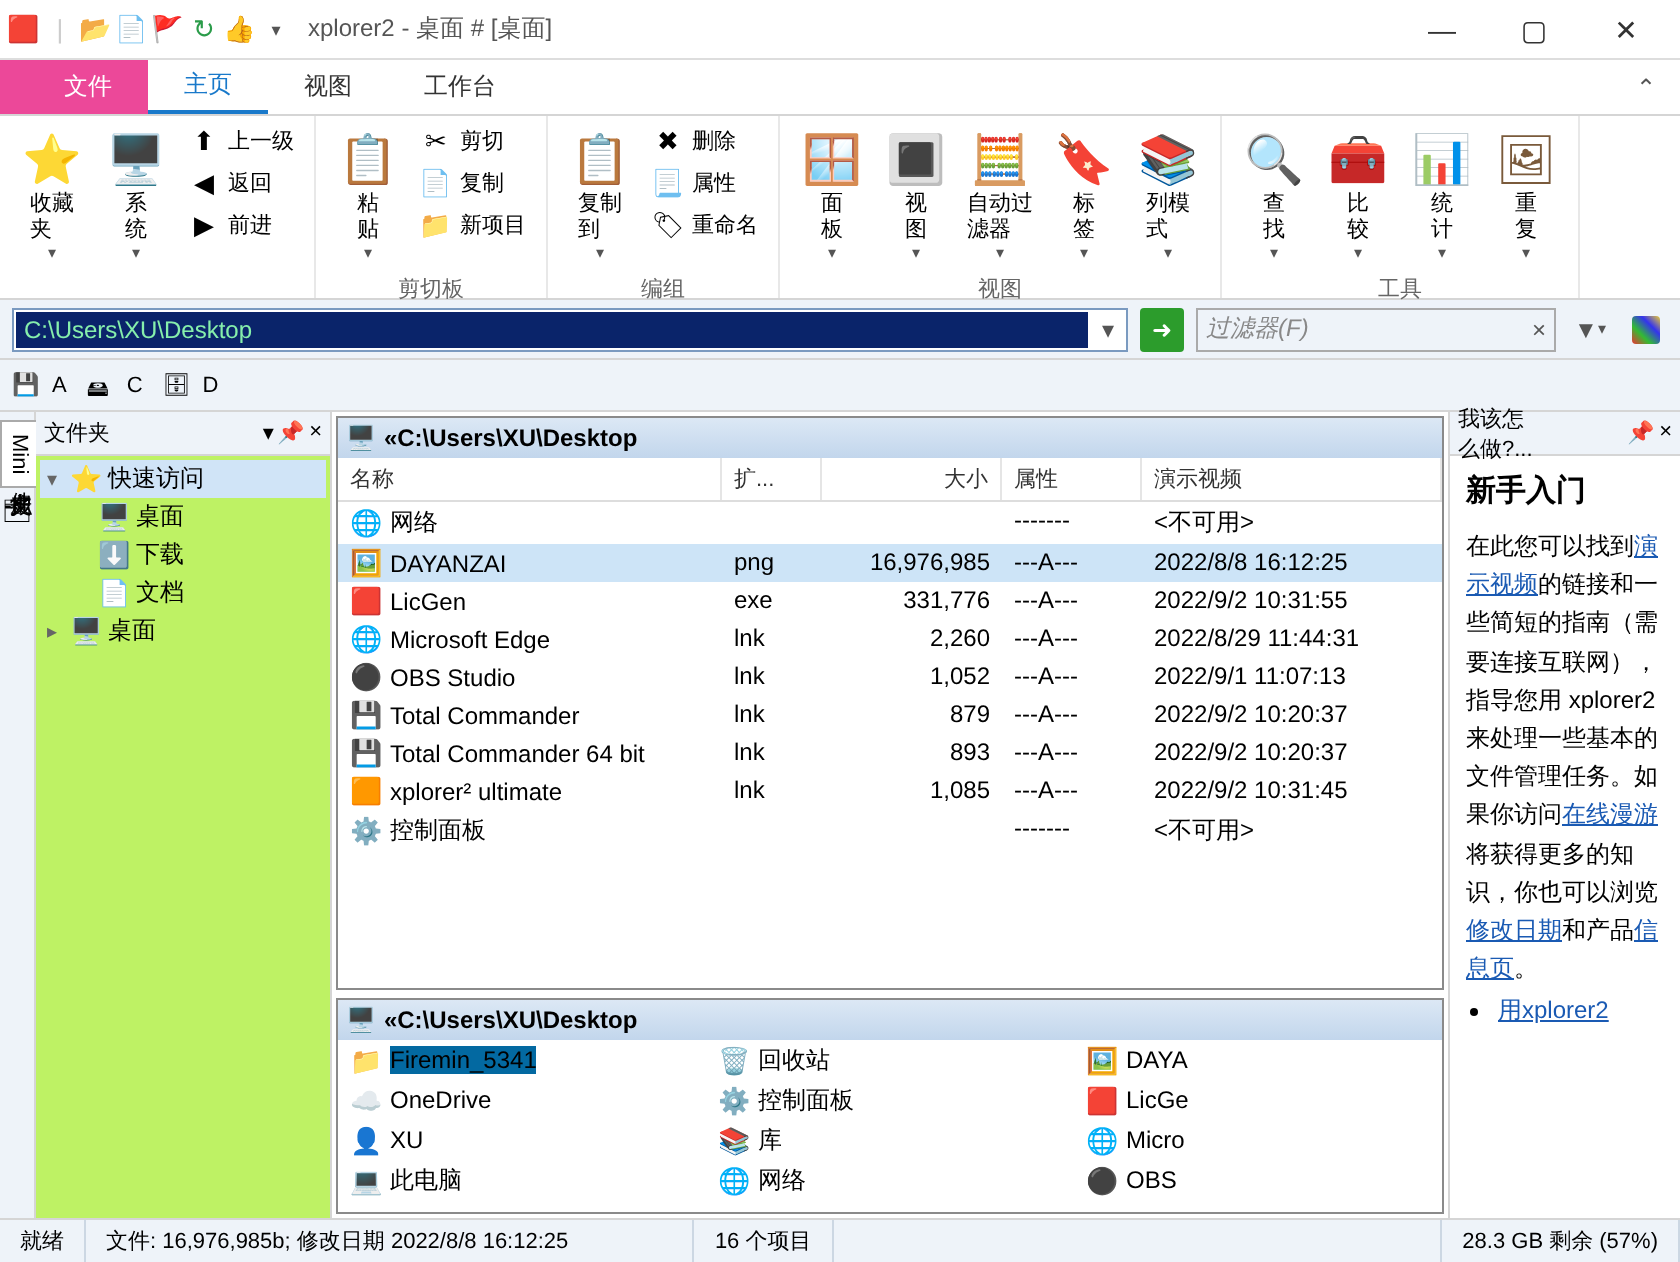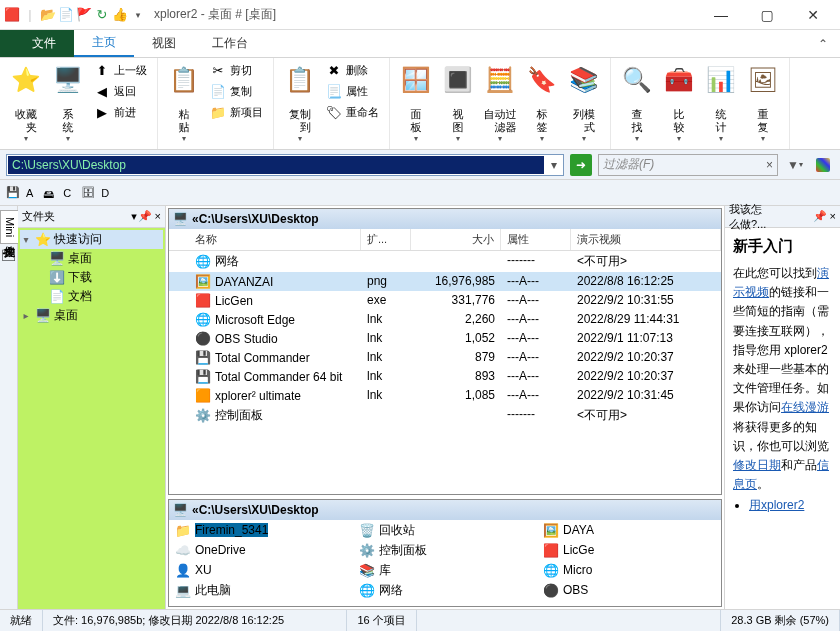--- a/index.html
+++ b/index.html
@@ -6,31 +6,31 @@
 body { font-family: "Microsoft YaHei", "Segoe UI", sans-serif; font-size: 12px; color: #000; background: #fff; width: 840px; height: 631px; overflow: hidden; display: flex; flex-direction: column; }
 .titlebar { height: 30px; display: flex; align-items: center; padding: 0 4px; background: #fff; border-bottom: 1px solid #ddd; }
 .titlebar .qat { display: flex; gap: 2px; align-items: center; }
 .titlebar .qat span { width: 16px; height: 16px; display: inline-flex; align-items: center; justify-content: center; font-size: 13px; }
 .titlebar .title { margin-left: 8px; color: #555; flex: 1; }
 .titlebar .wincontrols { display: flex; }
 .titlebar .wincontrols div { width: 46px; height: 30px; display: flex; align-items: center; justify-content: center; font-size: 14px; color: #333; }
 
 .ribbon-tabs { height: 28px; display: flex; align-items: stretch; background: #fff; border-bottom: 1px solid #d5d5d5; }
 .rtab { padding: 0 18px; display: flex; align-items: center; color: #333; cursor: pointer; }
-.rtab.file { background: #14532d; color: #fff; padding-left: 32px; }
+.rtab.file { background: #ec4899; color: #fff; padding-left: 32px; }
 .rtab.active { border-bottom: 2px solid #1979ca; color: #1979ca; }
 .ribbon-tabs .collapse { margin-left: auto; padding: 0 12px; display: flex; align-items: center; color: #555; }
 
 .ribbon { display: flex; height: 92px; background: #fff; border-bottom: 1px solid #d5d5d5; }
 .rgroup { display: flex; flex-direction: column; border-right: 1px solid #e8e8e8; padding: 2px 6px 0; }
 .rgroup .items { display: flex; flex: 1; align-items: flex-start; gap: 2px; }
 .rgroup .glabel { text-align: center; font-size: 11px; color: #666; padding: 2px 0; }
 .rbtn { display: flex; flex-direction: column; align-items: center; justify-content: flex-start; width: 40px; padding: 4px 2px; cursor: pointer; }
 .rbtn .ico { width: 32px; height: 32px; display: flex; align-items: center; justify-content: center; font-size: 24px; }
-.rbtn .lbl { font-size: 11px; text-align: right; line-height: 1.2; margin-top: 12px; }
+.rbtn .lbl { font-size: 11px; text-align: left; line-height: 1.2; margin-top: 0; }
 .rbtn .chev { font-size: 8px; color: #555; }
 .smallbtns { display: flex; flex-direction: column; gap: 1px; }
 .sbtn { display: flex; align-items: center; gap: 4px; padding: 2px 4px; font-size: 11px; cursor: pointer; white-space: nowrap; }
 .sbtn .sico { width: 16px; height: 16px; display: inline-flex; align-items: center; justify-content: center; font-size: 13px; }
 
 .addrbar { height: 30px; background: #eef3f9; border-bottom: 1px solid #d5d5d5; display: flex; align-items: center; padding: 3px 6px; gap: 6px; }
 .addr-input { flex: 1; height: 22px; border: 1px solid #7a9ac0; background: #fff; display: flex; align-items: center; }
 .addr-input .txt { flex: 1; padding: 0 4px; background: #0a246a; color: #86efac; height: 18px; margin: 1px; line-height: 18px; }
 .addr-input .dd { width: 18px; text-align: center; color: #555; }
 .go-btn { width: 22px; height: 22px; background: #2c9c2c; color: #fff; display: flex; align-items: center; justify-content: center; font-size: 12px; border-radius: 2px; }
@@ -60,21 +60,21 @@
 
 .center { flex: 1; display: flex; flex-direction: column; min-width: 0; }
 .pane { display: flex; flex-direction: column; border: 1px solid #8a8a8a; margin: 2px; }
 .pane.top { flex: 1; min-height: 0; }
 .pane.bot { height: 108px; }
 .phdr { height: 20px; background: linear-gradient(#dce8f5,#c2d6ec); display: flex; align-items: center; padding: 0 4px; font-weight: bold; gap: 4px; }
 .phdr .pico { font-size: 12px; }
 .ftable { flex: 1; overflow: auto; }
 .fth { display: flex; background: #fff; border-bottom: 1px solid #ddd; position: sticky; top: 0; }
 .fth div { padding: 3px 6px; border-right: 1px solid #e5e5e5; font-size: 11px; color: #333; }
-.c-name { flex: 1; min-width: 170px; margin-left: 20px; }
+.c-name { flex: 1; min-width: 170px; }
 .c-ext { width: 50px; }
 .c-size { width: 90px; text-align: right; }
 .c-attr { width: 70px; }
 .c-date { width: 150px; }
 .ftr { display: flex; padding: 1px 0; cursor: pointer; }
 .ftr.sel { background: #cde4f7; }
 .ftr > div { padding: 1px 6px; overflow: hidden; white-space: nowrap; text-overflow: ellipsis; }
 .ftr .c-name { display: flex; align-items: center; gap: 4px; }
 .ftr .fico { width: 16px; font-size: 13px; display: inline-block; text-align: center; }
 
@@ -146,21 +146,20 @@
           <div class="sbtn">
             <span class="sico">◀</span>
             <span>返回</span>
           </div>
           <div class="sbtn">
             <span class="sico">▶</span>
             <span>前进</span>
           </div>
         </div>
       </div>
-      <div class="glabel">浏览</div>
     </div>
     <div class="rgroup">
       <div class="items">
         <div class="rbtn">
           <span class="ico" style="color:#b58b3b">📋</span>
           <span class="lbl">粘<br>贴</span>
           <span class="chev">▾</span>
         </div>
         <div class="smallbtns">
           <div class="sbtn">

